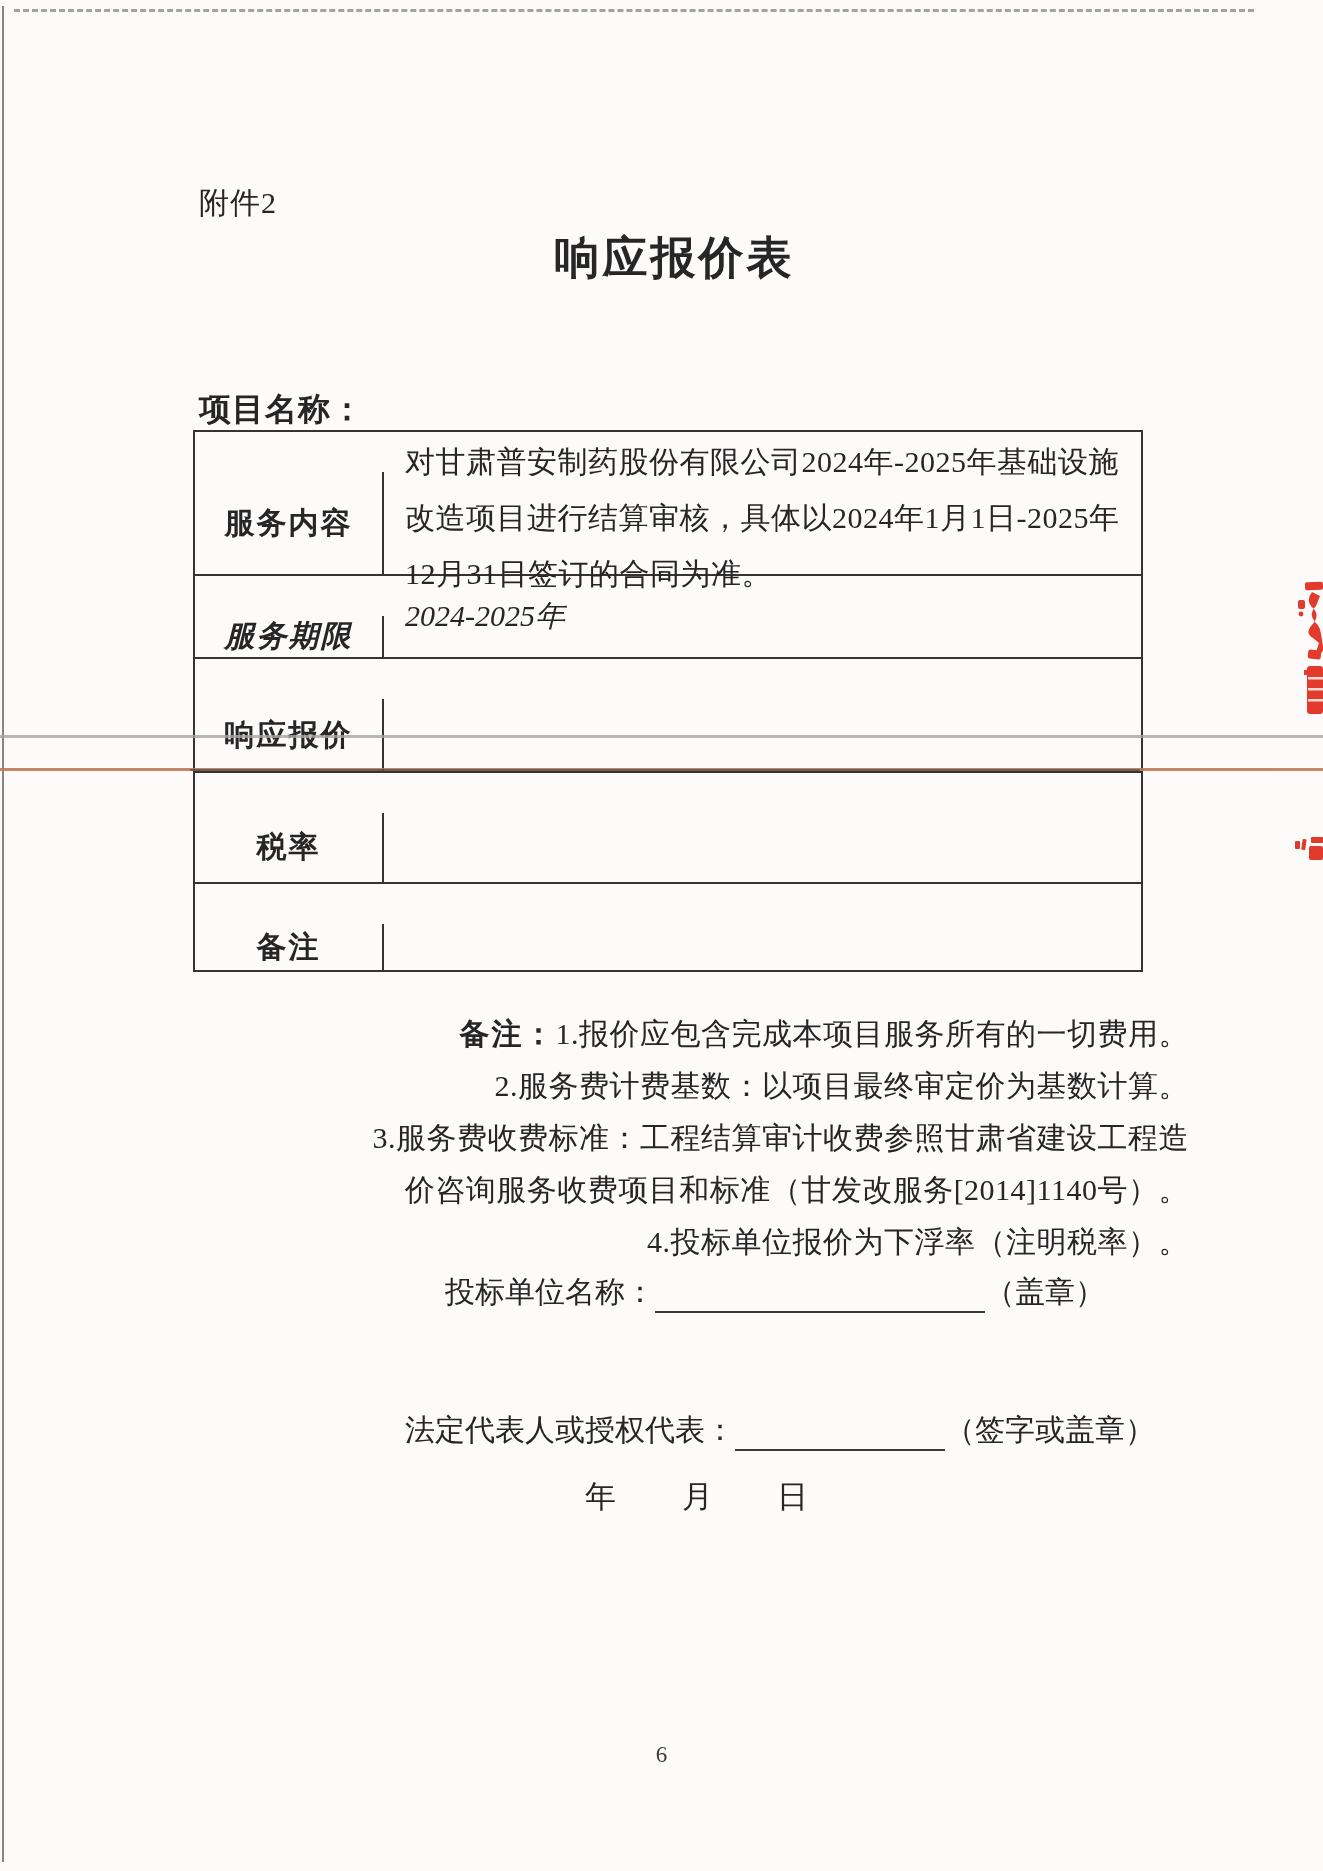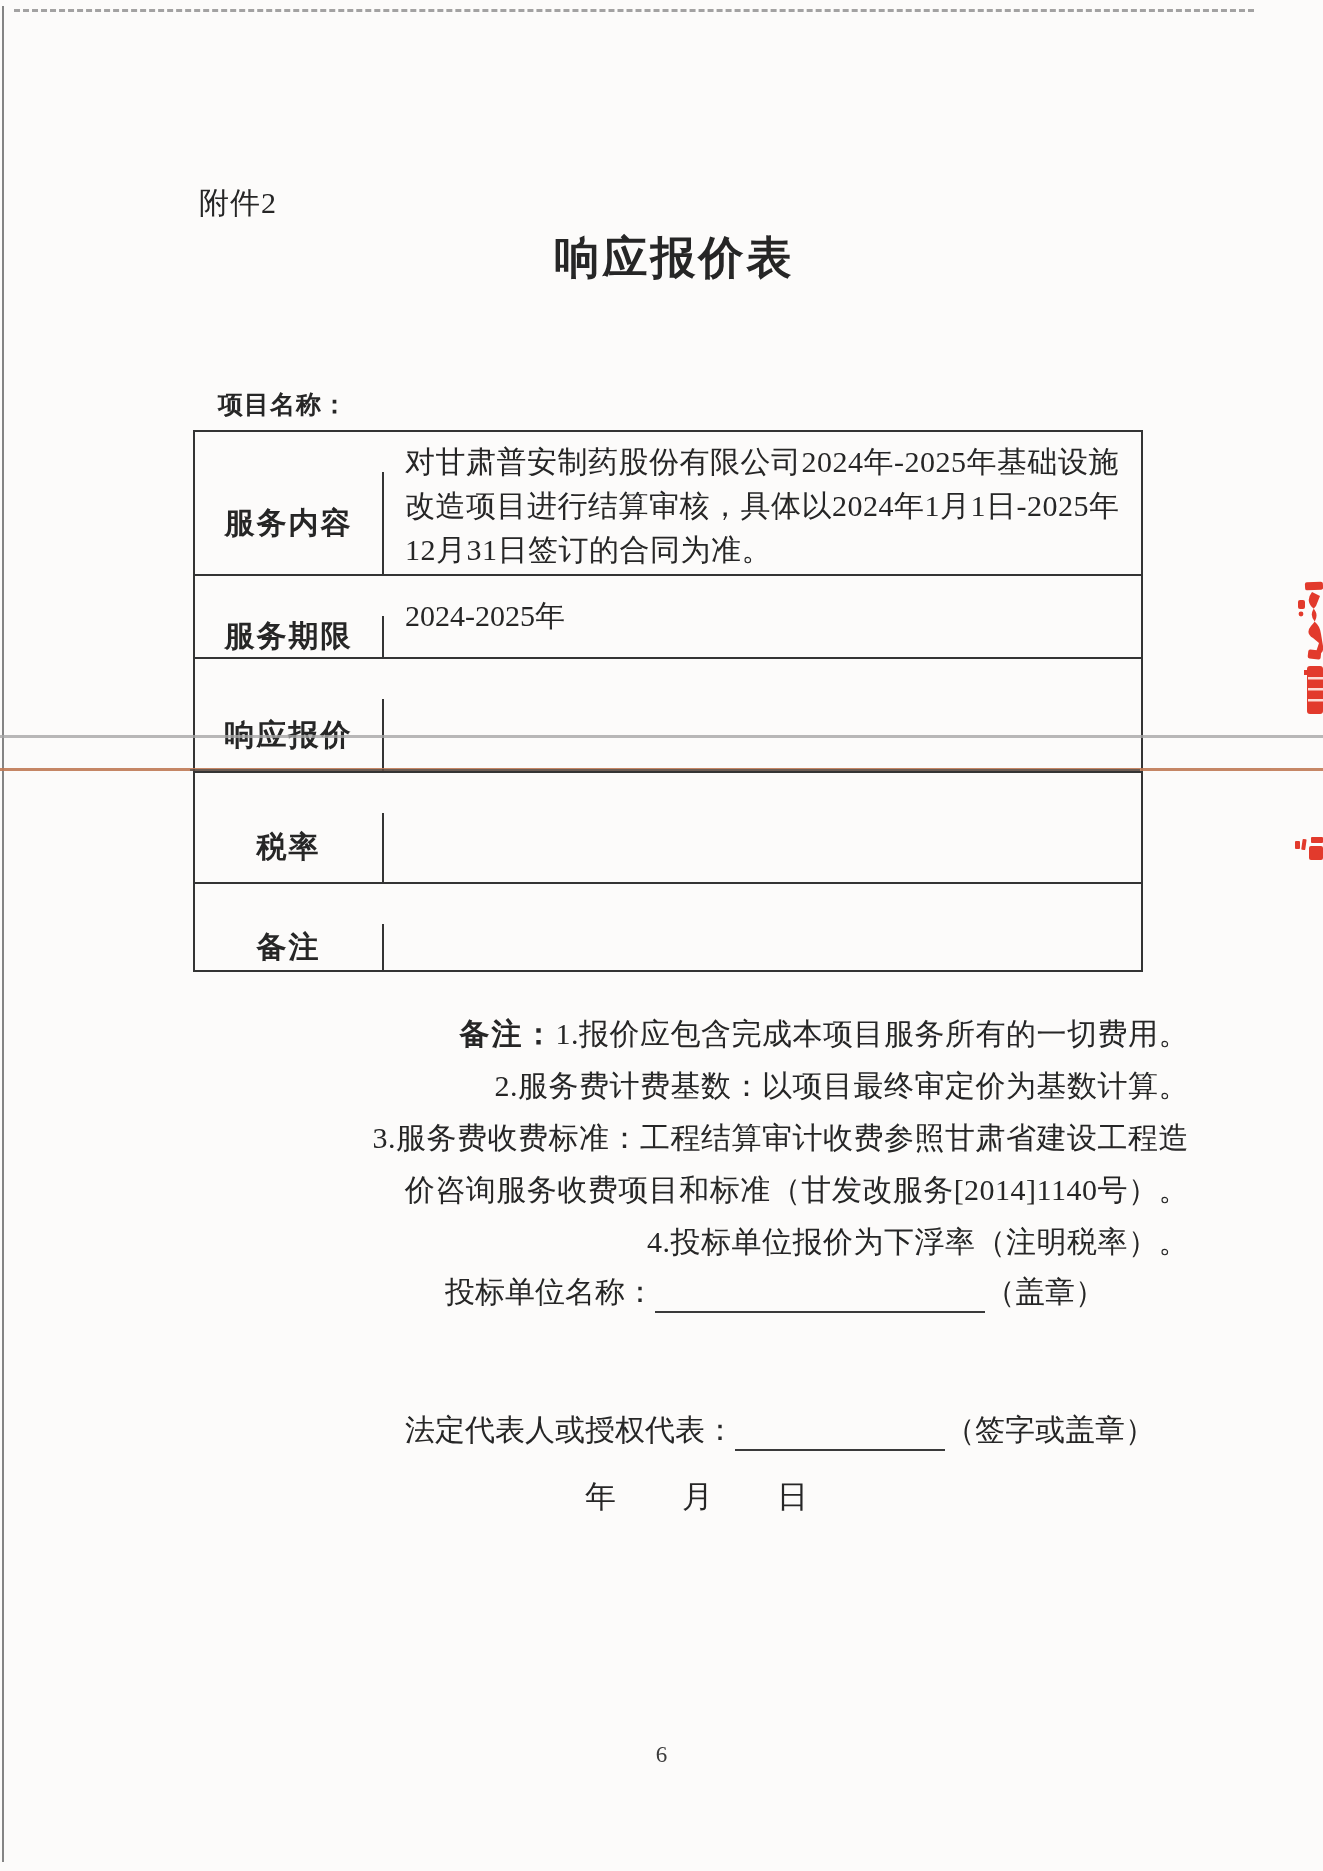--- a/index.html
+++ b/index.html
@@ -14,30 +14,30 @@
   }
   
   .edge-left{position:absolute;left:2px;top:6px;width:2px;height:1856px;background:#6f6f6f;opacity:.85;}
   .edge-top{position:absolute;left:14px;top:9px;width:1240px;height:0;border-top:3px dashed #8d8d8d;opacity:.8;}
   .artifact-grey{position:absolute;left:0;top:735px;width:1323px;height:3px;background:#a6a6a6;opacity:.8;}
   .artifact-orange{position:absolute;left:0;top:768px;width:1323px;height:3px;background:#c07a55;opacity:.9;}
   .artifact-orange::after{content:"";position:absolute;left:190px;width:950px;top:1px;height:2px;background:#5f4c42;}
 
   .att{position:absolute;left:199px;top:183px;font-size:30px;letter-spacing:1px;}
   .title{position:absolute;left:13px;top:228px;width:1323px;text-align:center;font-size:45px;font-weight:700;letter-spacing:3px;}
-  .projname{position:absolute;left:199px;top:388px;font-size:25px;font-weight:700;letter-spacing:1px;margin-left:19px;}
+  .projname{position:absolute;left:199px;top:388px;font-size:32px;font-weight:700;letter-spacing:1px;}
 
   
   .tbl{position:absolute;left:193px;top:430px;width:946px;border:2px solid #343434;}
   .row{display:flex;border-bottom:2px solid #343434;}
   .row:last-child{border-bottom:none;}
   .cell-label{width:187px;border-right:2px solid #343434;display:flex;align-items:center;justify-content:center;
     font-size:30px;font-weight:700;letter-spacing:2px;flex-shrink:0;margin-top:40px;}
-  .cell-content{flex:1;font-size:30px;padding-left:21px;display:flex;flex-direction:column;justify-content:center;}
-  .r1{height:142px;}.r2{height:81px;}.r3{height:112px;}.r4{height:109px;}.r5{height:86px;}
+  .cell-content{flex:1;font-size:30px;padding-left:21px;display:flex;flex-direction:column;justify-content:center;gap:12px;}
+  .r1{height:142px;}.r2{height:81px;font-style:italic;}.r3{height:112px;}.r4{height:109px;}.r5{height:86px;}
   .r1 .cell-content{justify-content:flex-start;padding-top:8px;}
   .r1 .cell-content div{line-height:44px;white-space:nowrap;letter-spacing:.5px;}
 
   
   .notes{position:absolute;left:199px;top:1008px;width:990px;font-size:30px;}
   .notes .nline{line-height:52px;white-space:nowrap;letter-spacing:.5px;text-align:right;}
   .notes .indent{padding-left:62px;}
   .notes .blabel{font-weight:700;letter-spacing:2px;}
 
   

